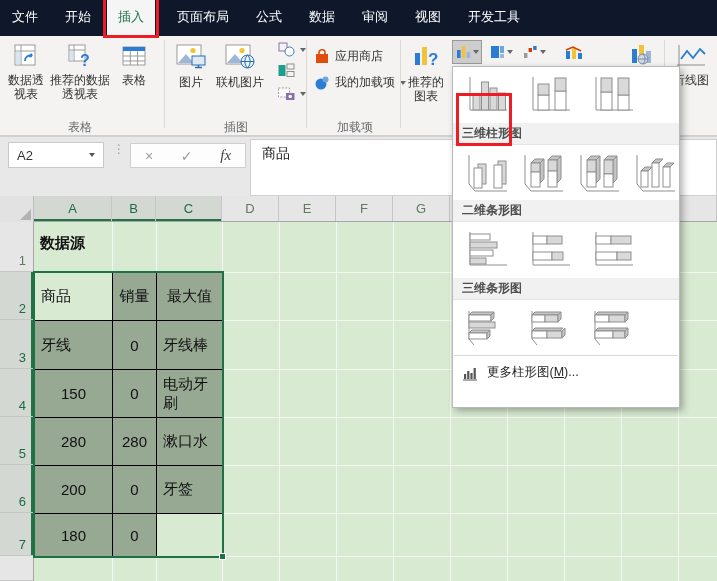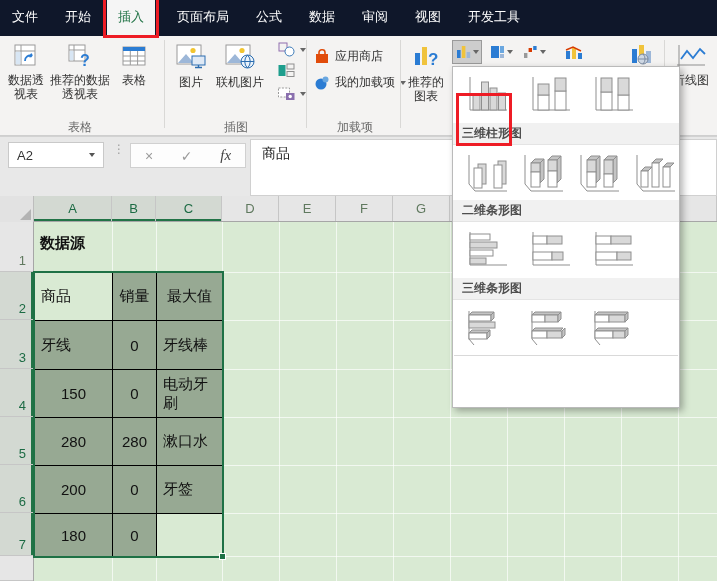--- a/index.html
+++ b/index.html
@@ -470,15 +470,25 @@
           <rect class="bg" x="22" y="10" width="16" height="7"></rect>
           <path class="bs" d="M38 10l3-3v7l-3 3z"></path>
           <path class="bs" d="M8 26l3-3h30l-3 3z"></path>
           <rect class="bw" x="8" y="26" width="18" height="7"></rect>
           <rect class="bg" x="26" y="26" width="12" height="7"></rect>
           <path class="bs" d="M38 26l3-3v7l-3 3z"></path>
         </svg>
     </span>
   </div>
   <div class="msep"></div>
+  <div class="mmore">
+    <svg width="16" height="16" viewBox="0 0 16 16">
+        <path d="M1 15h14" stroke="#555"></path>
+        <rect x="2" y="9" width="2.2" height="5" fill="#555"></rect>
+        <rect x="5.2" y="6" width="2.2" height="8" fill="#555"></rect>
+        <rect x="8.4" y="8" width="2.2" height="6" fill="#555"></rect>
+        <rect x="11.6" y="3" width="2.2" height="11" fill="#555"></rect>
+      </svg>
+    <span><span>更多柱形图(</span><u>M</u><span>)...</span></span>
+  </div>
 
   <div class="ann" style="left:3px;top:26px;width:56px;height:53px"></div>
 </div>
 
 </body></html>

